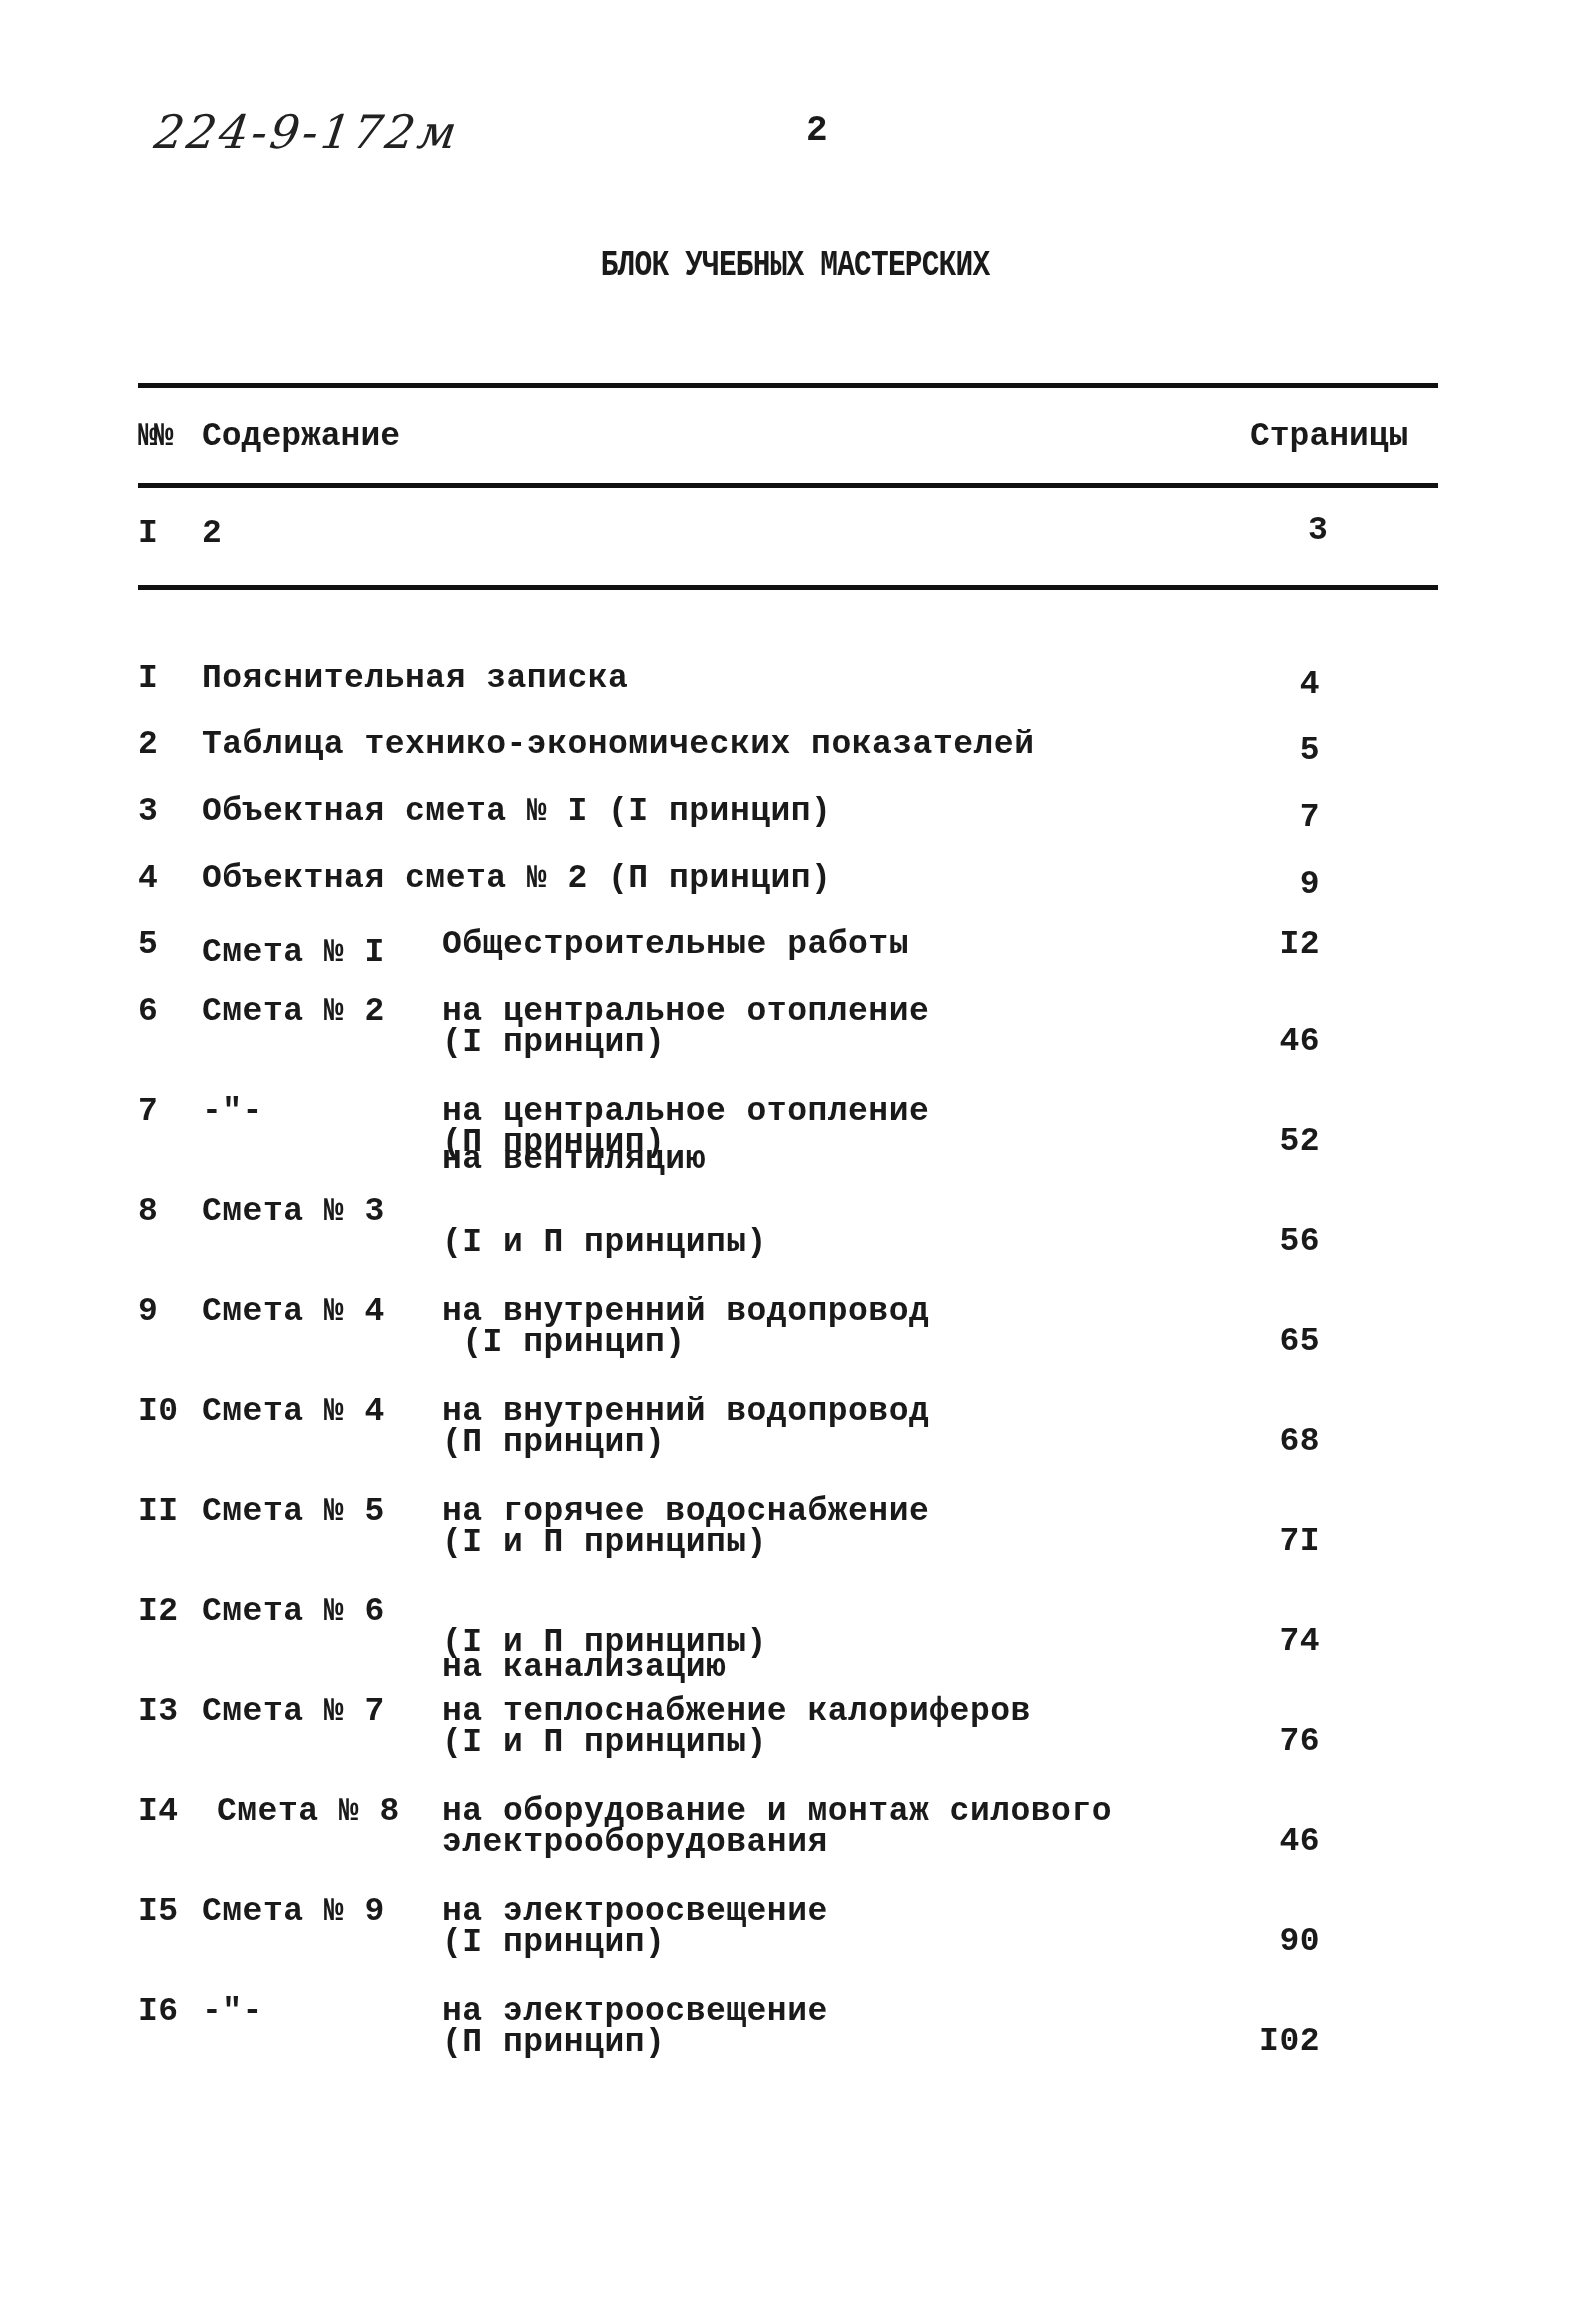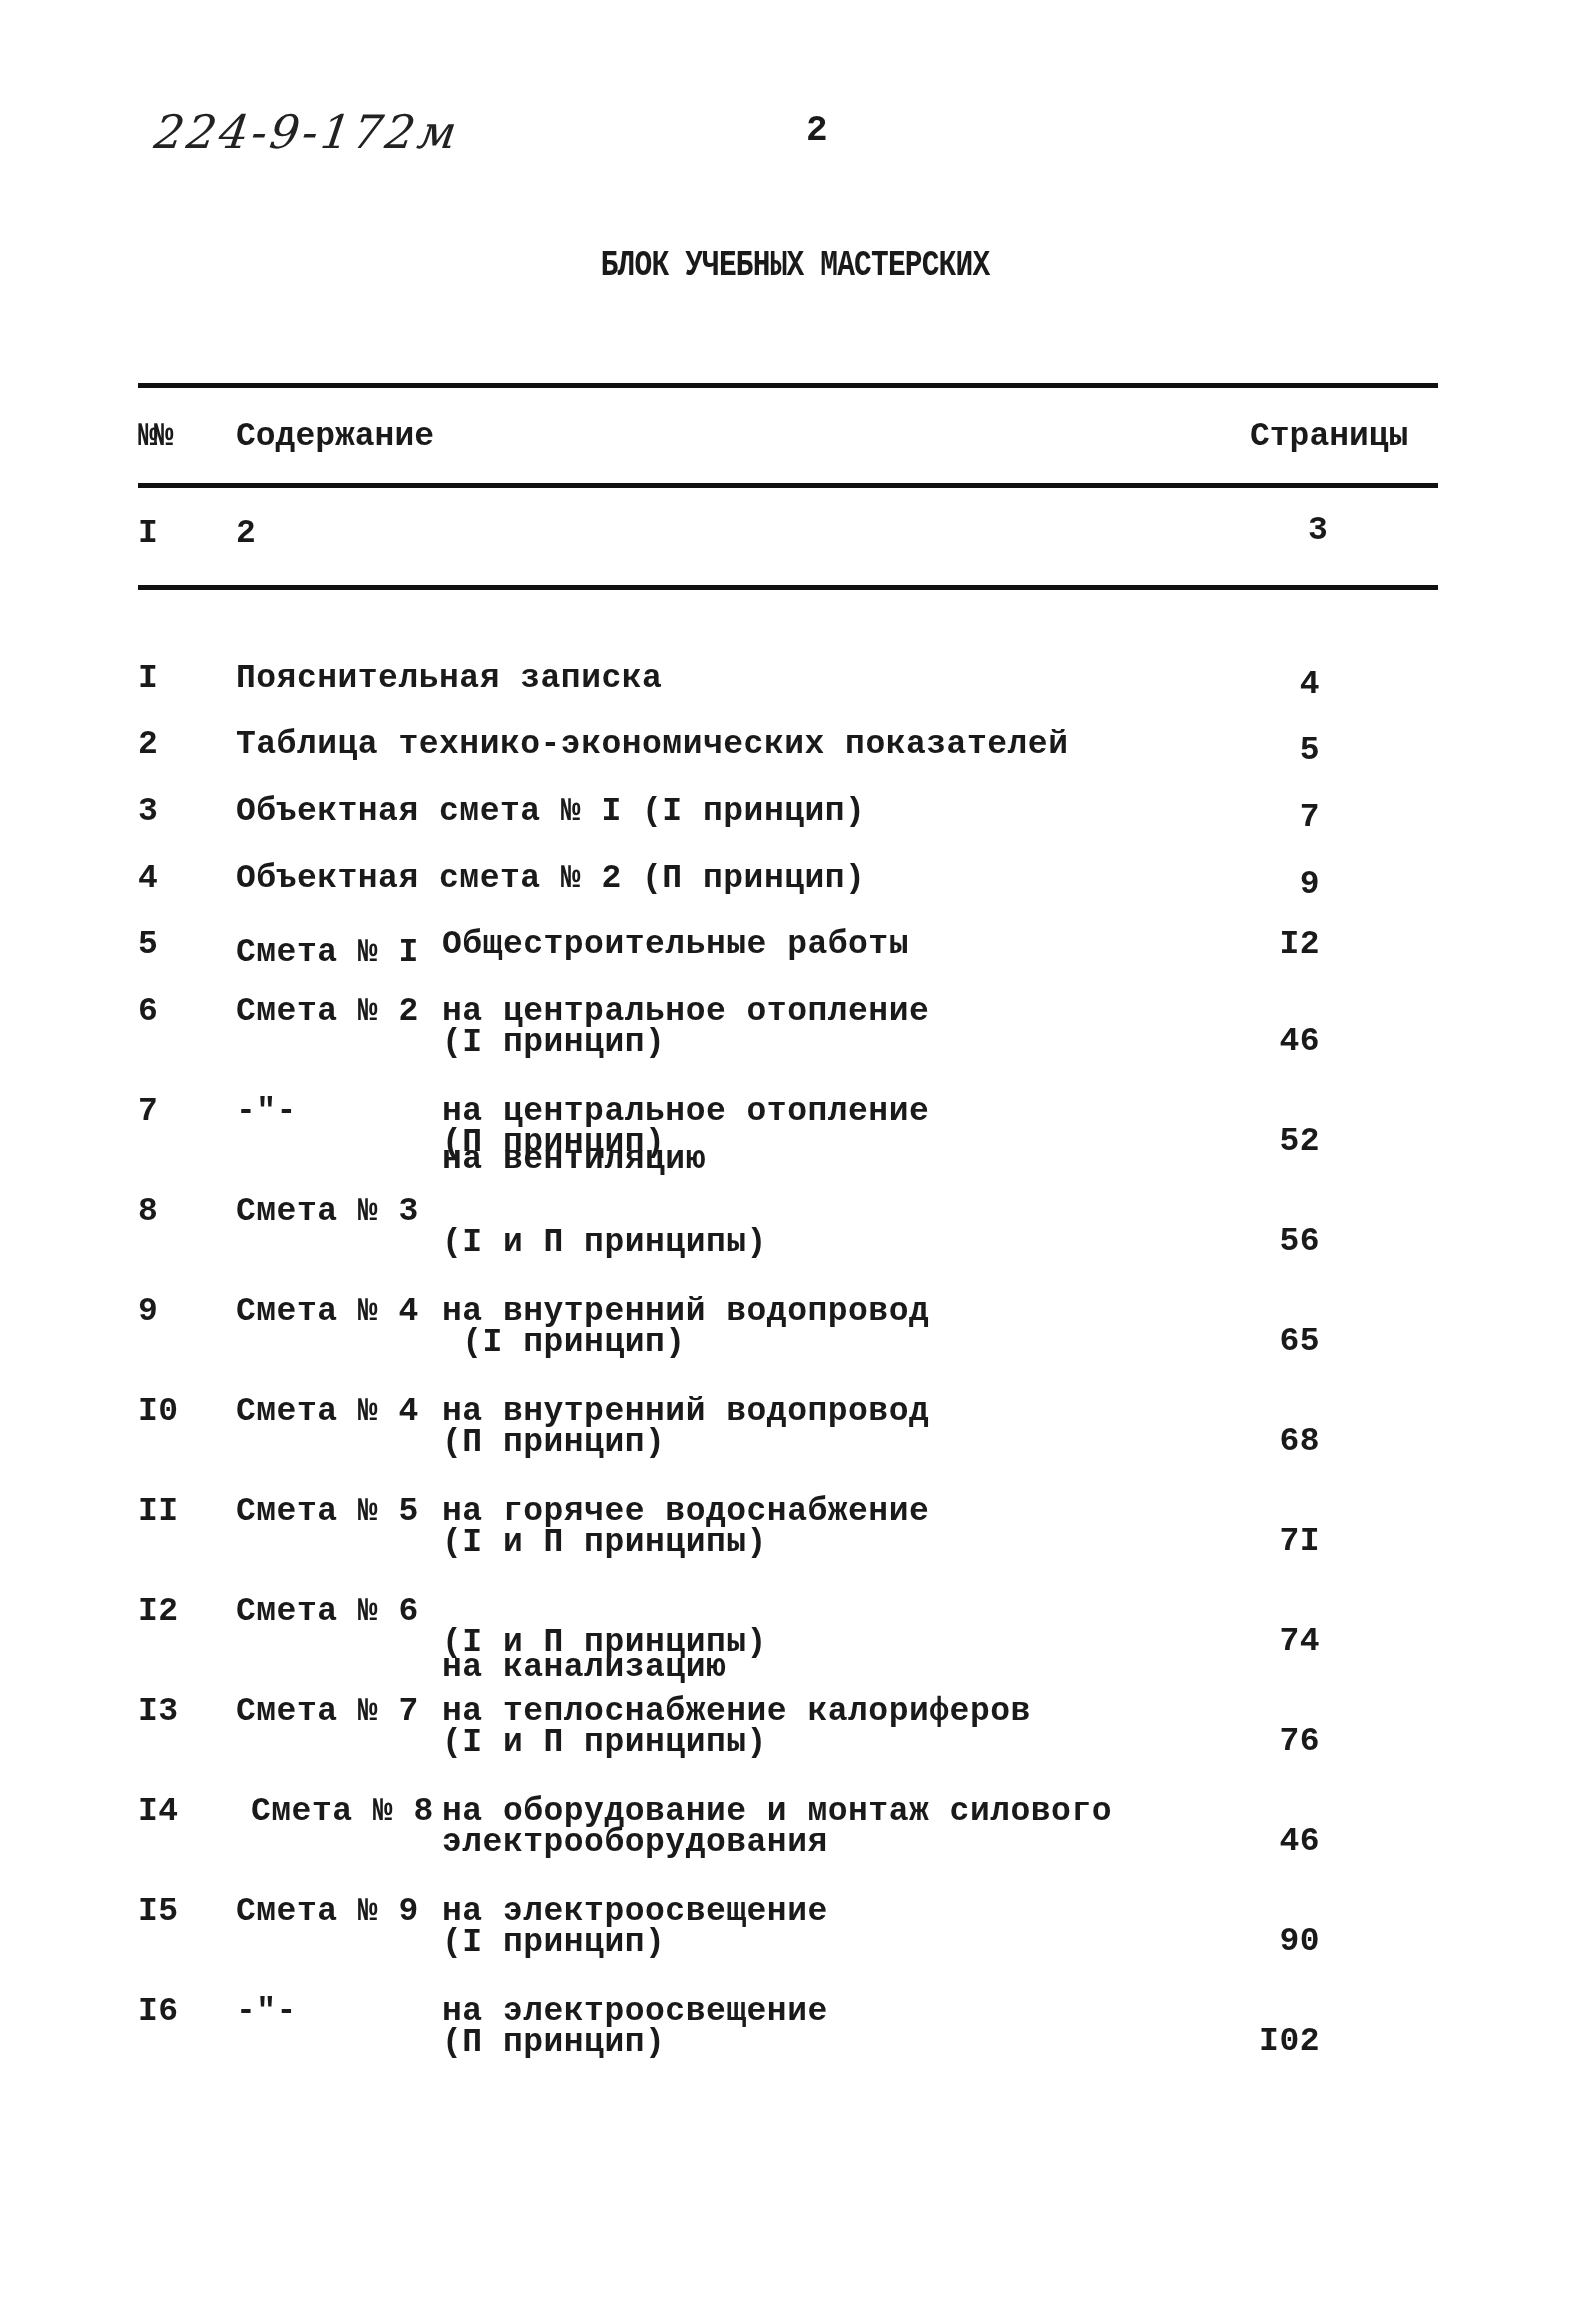--- a/index.html
+++ b/index.html
@@ -6,21 +6,21 @@
   body{width:1570px;height:2306px;position:relative;overflow:hidden;color:#1a1a1a;
        font-family:"Liberation Mono","DejaVu Sans Mono",monospace;}
   .abs{position:absolute;white-space:pre;}
   .doc-code{left:155px;top:105px;font-family:"DejaVu Serif",serif;font-style:italic;font-size:46px;letter-spacing:3px;color:#222;transform:skewX(-8deg);}
   .page-num{left:806px;top:110px;font-size:36px;font-weight:bold;}
   .title{left:0;width:1590px;text-align:center;top:245px;font-size:36px;font-weight:bold;letter-spacing:-1px;transform:scaleX(0.82);}
   .rule{position:absolute;left:138px;width:1300px;height:5px;background:#111;}
   .hdr{font-size:33px;font-weight:bold;}
   .txt{font-size:33px;font-weight:bold;line-height:33px;letter-spacing:0.5px;}
   .num{left:138px;}
-  .c2{left:236px;text-align:center;}
+  .c2{left:202px;text-align:center;}
   .c3{left:442px;}
   .pg{left:1180px;width:140px;text-align:right;}
   .row{position:absolute;left:0;width:1570px;}
 </style>
 </head>
 <body>
 
 <div class="abs doc-code">224-9-172м</div>
 <div class="abs page-num">2</div>
 <div class="abs title">БЛОК УЧЕБНЫХ МАСТЕРСКИХ</div>

